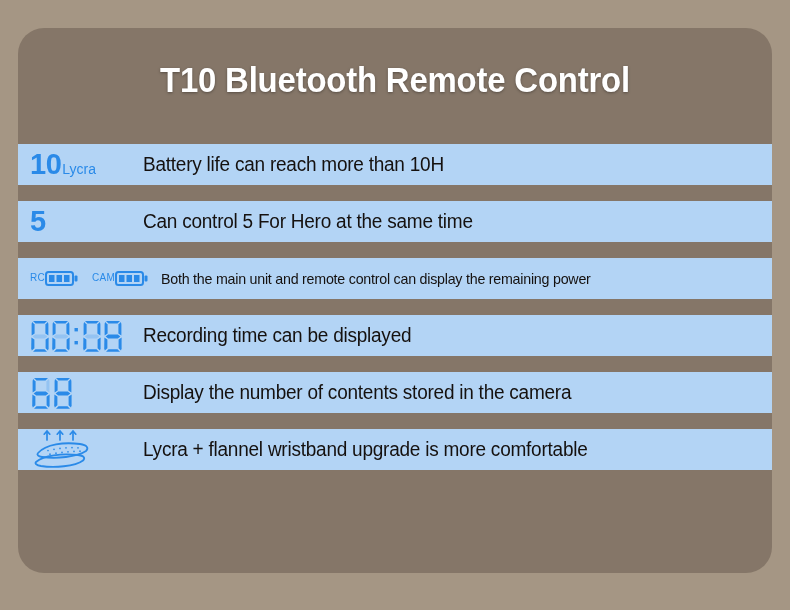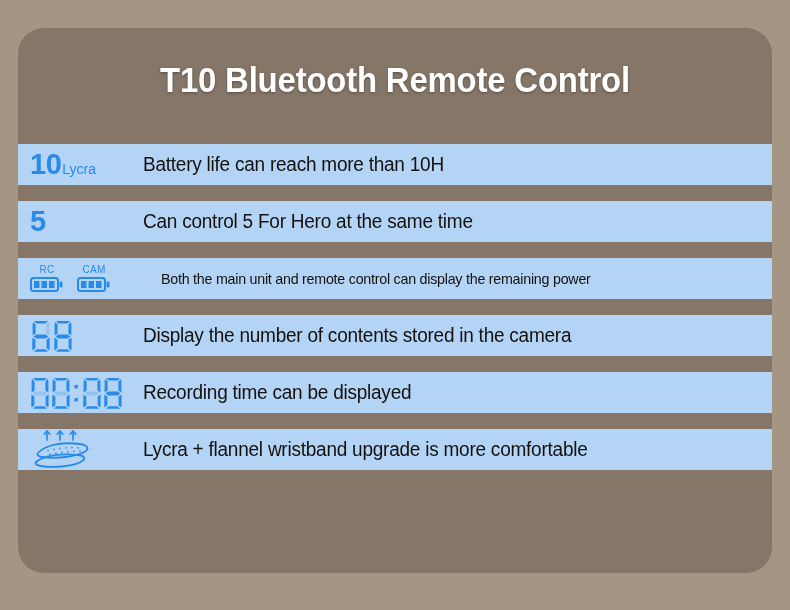--- a/index.html
+++ b/index.html
@@ -77,21 +77,21 @@
   .row-text.small{font-size:15px;}
   .row-text.pad{margin-left:18px;}
 
   
   .big-num{font-size:29px;font-weight:bold;color:#2a8ae8;line-height:1;
            letter-spacing:-.5px;}
   .unit{font-size:14px;color:#2a8ae8;margin-left:1px;position:relative;top:4px;}
 
   
   .batt-group{display:flex;gap:13px;align-items:flex-end;}
-  .batt{display:flex;flex-direction:column;align-items:center;}
+  .batt{display:flex;flex-direction:row;align-items:center;}
   .batt-label{font-size:10px;color:#2a8ae8;line-height:1;margin-bottom:1px;
               letter-spacing:.3px;}
 
   
   .pb{display:flex;align-items:center;gap:11px;}
 
   svg{display:block;}
 </style>
 </head>
 <body>
@@ -142,20 +142,73 @@
             <rect x="29.5" y="5.5" width="3" height="6" rx="1" fill="#2a8ae8"></rect>
           </svg>
         </div>
       </div>
     </div>
     <div class="row-text small pad">Both the main unit and remote control can display the remaining power</div>
   </div>
 
   <div class="row">
     <div class="icon-cell">
+      <svg width="94" height="33" viewBox="0 0 94 33">
+        <g fill="#2a8ae8">
+
+          <g transform="translate(0,2)">
+            <polygon points="3,0 17,0 14.5,2.6 5.5,2.6"></polygon>
+            <polygon points="2.2,1 4.6,3.6 4.6,12.4 1.6,14.4 1.6,3"></polygon>
+            <polygon points="17.8,1 18.4,3 18.4,14.4 15.4,12.4 15.4,3.6"></polygon>
+            <polygon points="2.6,15.4 5.2,13.4 14.8,13.4 17.4,15.4 14.8,17.4 5.2,17.4" opacity="0.22"></polygon>
+            <polygon points="1.4,16.4 4.4,18.4 4.4,27.2 1.8,29.6 1.2,27.6"></polygon>
+            <polygon points="18.6,16.4 18.6,27.6 18,29.6 15.6,27.2 15.6,18.4"></polygon>
+            <polygon points="5.5,28.2 14.5,28.2 17,30.8 3,30.8"></polygon>
+          </g>
+
+          <g transform="translate(21,2)">
+            <polygon points="3,0 17,0 14.5,2.6 5.5,2.6"></polygon>
+            <polygon points="2.2,1 4.6,3.6 4.6,12.4 1.6,14.4 1.6,3"></polygon>
+            <polygon points="17.8,1 18.4,3 18.4,14.4 15.4,12.4 15.4,3.6"></polygon>
+            <polygon points="2.6,15.4 5.2,13.4 14.8,13.4 17.4,15.4 14.8,17.4 5.2,17.4" opacity="0.22"></polygon>
+            <polygon points="1.4,16.4 4.4,18.4 4.4,27.2 1.8,29.6 1.2,27.6"></polygon>
+            <polygon points="18.6,16.4 18.6,27.6 18,29.6 15.6,27.2 15.6,18.4"></polygon>
+            <polygon points="5.5,28.2 14.5,28.2 17,30.8 3,30.8"></polygon>
+          </g>
+
+          <rect x="44.5" y="9" width="3.4" height="3.4"></rect>
+          <rect x="44.5" y="22" width="3.4" height="3.4"></rect>
+
+          <g transform="translate(52,2)">
+            <polygon points="3,0 17,0 14.5,2.6 5.5,2.6"></polygon>
+            <polygon points="2.2,1 4.6,3.6 4.6,12.4 1.6,14.4 1.6,3"></polygon>
+            <polygon points="17.8,1 18.4,3 18.4,14.4 15.4,12.4 15.4,3.6"></polygon>
+            <polygon points="2.6,15.4 5.2,13.4 14.8,13.4 17.4,15.4 14.8,17.4 5.2,17.4" opacity="0.22"></polygon>
+            <polygon points="1.4,16.4 4.4,18.4 4.4,27.2 1.8,29.6 1.2,27.6"></polygon>
+            <polygon points="18.6,16.4 18.6,27.6 18,29.6 15.6,27.2 15.6,18.4"></polygon>
+            <polygon points="5.5,28.2 14.5,28.2 17,30.8 3,30.8"></polygon>
+          </g>
+
+          <g transform="translate(73,2)">
+            <polygon points="3,0 17,0 14.5,2.6 5.5,2.6"></polygon>
+            <polygon points="2.2,1 4.6,3.6 4.6,12.4 1.6,14.4 1.6,3"></polygon>
+            <polygon points="17.8,1 18.4,3 18.4,14.4 15.4,12.4 15.4,3.6"></polygon>
+            <polygon points="2.6,15.4 5.2,13.4 14.8,13.4 17.4,15.4 14.8,17.4 5.2,17.4"></polygon>
+            <polygon points="1.4,16.4 4.4,18.4 4.4,27.2 1.8,29.6 1.2,27.6"></polygon>
+            <polygon points="18.6,16.4 18.6,27.6 18,29.6 15.6,27.2 15.6,18.4"></polygon>
+            <polygon points="5.5,28.2 14.5,28.2 17,30.8 3,30.8"></polygon>
+          </g>
+        </g>
+      </svg>
+    </div>
+    <div class="row-text">Recording time can be displayed</div>
+  </div>
+
+  <div class="row">
+    <div class="icon-cell">
       <svg width="46" height="33" viewBox="0 0 46 33">
         <g fill="#2a8ae8">
 
           <g transform="translate(1,2)">
             <polygon points="3,0 17,0 14.5,2.6 5.5,2.6"></polygon>
             <polygon points="2.2,1 4.6,3.6 4.6,12.4 1.6,14.4 1.6,3"></polygon>
             <polygon points="17.8,1 18.4,3 18.4,14.4 15.4,12.4 15.4,3.6" opacity="0.22"></polygon>
             <polygon points="2.6,15.4 5.2,13.4 14.8,13.4 17.4,15.4 14.8,17.4 5.2,17.4"></polygon>
             <polygon points="1.4,16.4 4.4,18.4 4.4,27.2 1.8,29.6 1.2,27.6"></polygon>
             <polygon points="18.6,16.4 18.6,27.6 18,29.6 15.6,27.2 15.6,18.4"></polygon>
@@ -168,73 +221,20 @@
             <polygon points="17.8,1 18.4,3 18.4,14.4 15.4,12.4 15.4,3.6"></polygon>
             <polygon points="2.6,15.4 5.2,13.4 14.8,13.4 17.4,15.4 14.8,17.4 5.2,17.4"></polygon>
             <polygon points="1.4,16.4 4.4,18.4 4.4,27.2 1.8,29.6 1.2,27.6"></polygon>
             <polygon points="18.6,16.4 18.6,27.6 18,29.6 15.6,27.2 15.6,18.4"></polygon>
             <polygon points="5.5,28.2 14.5,28.2 17,30.8 3,30.8"></polygon>
           </g>
         </g>
       </svg>
     </div>
     <div class="row-text">Display the number of contents stored in the camera</div>
-  </div>
-
-  <div class="row">
-    <div class="icon-cell">
-      <svg width="94" height="33" viewBox="0 0 94 33">
-        <g fill="#2a8ae8">
-
-          <g transform="translate(0,2)">
-            <polygon points="3,0 17,0 14.5,2.6 5.5,2.6"></polygon>
-            <polygon points="2.2,1 4.6,3.6 4.6,12.4 1.6,14.4 1.6,3"></polygon>
-            <polygon points="17.8,1 18.4,3 18.4,14.4 15.4,12.4 15.4,3.6"></polygon>
-            <polygon points="2.6,15.4 5.2,13.4 14.8,13.4 17.4,15.4 14.8,17.4 5.2,17.4" opacity="0.22"></polygon>
-            <polygon points="1.4,16.4 4.4,18.4 4.4,27.2 1.8,29.6 1.2,27.6"></polygon>
-            <polygon points="18.6,16.4 18.6,27.6 18,29.6 15.6,27.2 15.6,18.4"></polygon>
-            <polygon points="5.5,28.2 14.5,28.2 17,30.8 3,30.8"></polygon>
-          </g>
-
-          <g transform="translate(21,2)">
-            <polygon points="3,0 17,0 14.5,2.6 5.5,2.6"></polygon>
-            <polygon points="2.2,1 4.6,3.6 4.6,12.4 1.6,14.4 1.6,3"></polygon>
-            <polygon points="17.8,1 18.4,3 18.4,14.4 15.4,12.4 15.4,3.6"></polygon>
-            <polygon points="2.6,15.4 5.2,13.4 14.8,13.4 17.4,15.4 14.8,17.4 5.2,17.4" opacity="0.22"></polygon>
-            <polygon points="1.4,16.4 4.4,18.4 4.4,27.2 1.8,29.6 1.2,27.6"></polygon>
-            <polygon points="18.6,16.4 18.6,27.6 18,29.6 15.6,27.2 15.6,18.4"></polygon>
-            <polygon points="5.5,28.2 14.5,28.2 17,30.8 3,30.8"></polygon>
-          </g>
-
-          <rect x="44.5" y="9" width="3.4" height="3.4"></rect>
-          <rect x="44.5" y="22" width="3.4" height="3.4"></rect>
-
-          <g transform="translate(52,2)">
-            <polygon points="3,0 17,0 14.5,2.6 5.5,2.6"></polygon>
-            <polygon points="2.2,1 4.6,3.6 4.6,12.4 1.6,14.4 1.6,3"></polygon>
-            <polygon points="17.8,1 18.4,3 18.4,14.4 15.4,12.4 15.4,3.6"></polygon>
-            <polygon points="2.6,15.4 5.2,13.4 14.8,13.4 17.4,15.4 14.8,17.4 5.2,17.4" opacity="0.22"></polygon>
-            <polygon points="1.4,16.4 4.4,18.4 4.4,27.2 1.8,29.6 1.2,27.6"></polygon>
-            <polygon points="18.6,16.4 18.6,27.6 18,29.6 15.6,27.2 15.6,18.4"></polygon>
-            <polygon points="5.5,28.2 14.5,28.2 17,30.8 3,30.8"></polygon>
-          </g>
-
-          <g transform="translate(73,2)">
-            <polygon points="3,0 17,0 14.5,2.6 5.5,2.6"></polygon>
-            <polygon points="2.2,1 4.6,3.6 4.6,12.4 1.6,14.4 1.6,3"></polygon>
-            <polygon points="17.8,1 18.4,3 18.4,14.4 15.4,12.4 15.4,3.6"></polygon>
-            <polygon points="2.6,15.4 5.2,13.4 14.8,13.4 17.4,15.4 14.8,17.4 5.2,17.4"></polygon>
-            <polygon points="1.4,16.4 4.4,18.4 4.4,27.2 1.8,29.6 1.2,27.6"></polygon>
-            <polygon points="18.6,16.4 18.6,27.6 18,29.6 15.6,27.2 15.6,18.4"></polygon>
-            <polygon points="5.5,28.2 14.5,28.2 17,30.8 3,30.8"></polygon>
-          </g>
-        </g>
-      </svg>
-    </div>
-    <div class="row-text">Recording time can be displayed</div>
   </div>
 
 
   <div class="row">
     <div class="icon-cell">
       <svg width="66" height="42" viewBox="0 0 66 42">
         <g stroke="#2a8ae8" fill="none" stroke-width="1.7" stroke-linecap="round">
 
           <line x1="17" y1="11" x2="17" y2="2.5"></line>
           <polyline points="14.2,5.2 17,2 19.8,5.2"></polyline>

